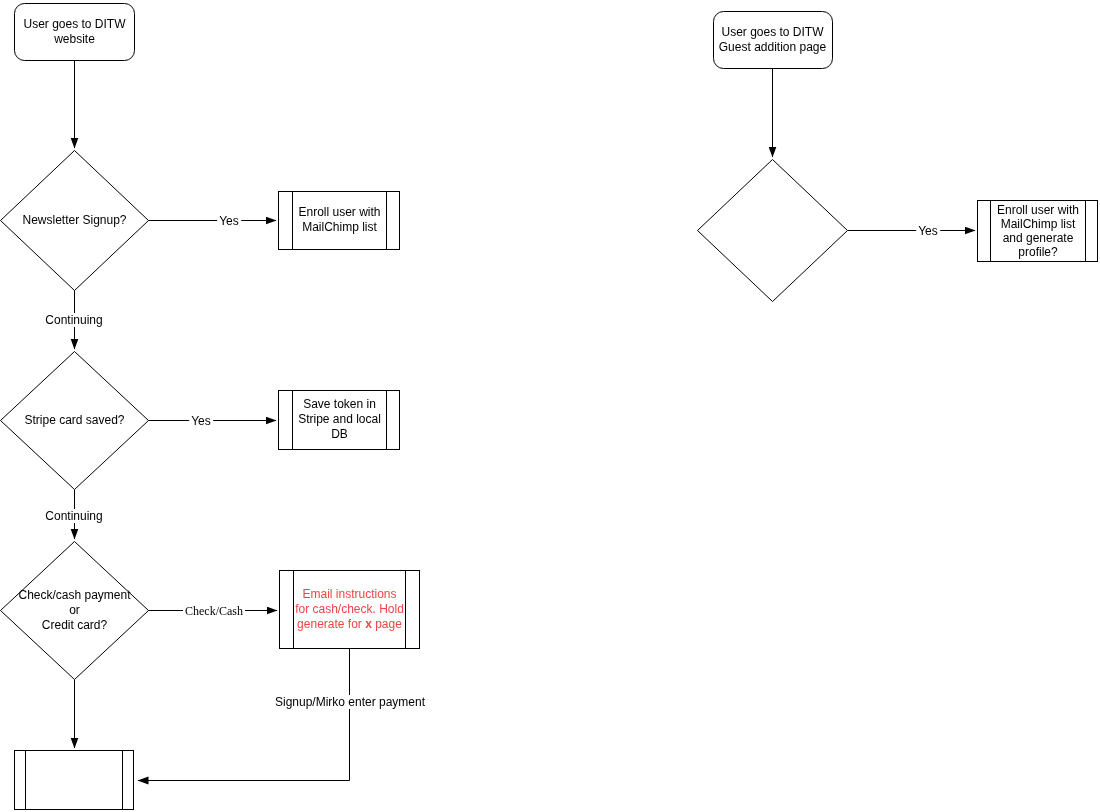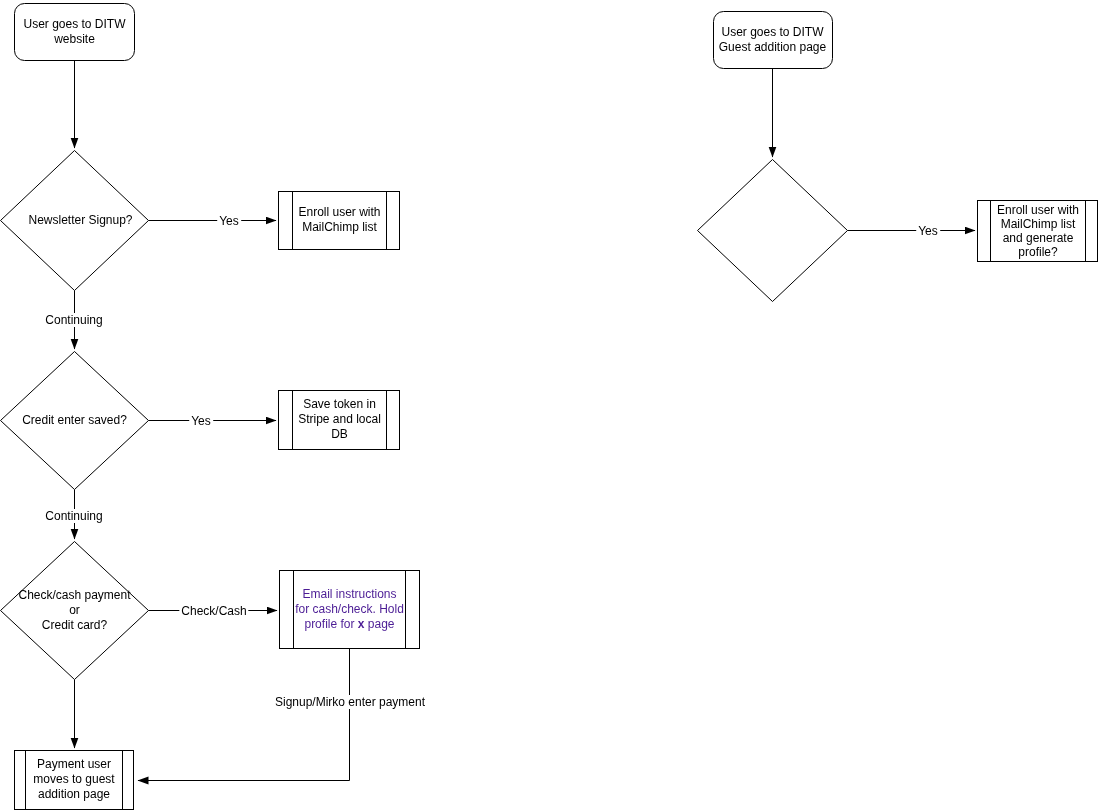--- a/index.html
+++ b/index.html
@@ -44,21 +44,21 @@
   }
   .multi-line {
     position: absolute;
     display: flex;
     flex-direction: column;
     align-items: center;
     justify-content: center;
     text-align: center;
     font-size: 12px;
     line-height: 15px;
-    color: #4c1d95;
+    color: #ef4444;
     pointer-events: none;
   }
   .multi-line .line { white-space: pre; }
   .multi-line .bold { font-weight: bold; }
 </style>
 </head>
 <body>
 
 <div class="canvas">
 
@@ -128,61 +128,58 @@
     <g>
       <rect x="977.5" y="200.5" width="120" height="61" fill="#ffffff" stroke="#000000" stroke-width="1"></rect>
       <line x1="990.5" y1="200.5" x2="990.5" y2="261.5" stroke="#000000" stroke-width="1"></line>
       <line x1="1085.5" y1="200.5" x2="1085.5" y2="261.5" stroke="#000000" stroke-width="1"></line>
     </g>
   </svg>
 
   <div class="node-label" style="left:14px; top:3px; width:121px; height:57px;">User goes to DITW
 website</div>
 
-  <div class="node-label" style="left:6px; top:150px; width:149px; height:140px;">Newsletter Signup?</div>
+  <div class="node-label" style="left:0px; top:150px; width:149px; height:140px;">Newsletter Signup?</div>
 
   <div class="node-label" style="left:293px; top:191px; width:93px; height:58px;">Enroll user with
 MailChimp list</div>
 
-  <div class="node-label" style="left:0px; top:351px; width:149px; height:138px;">Credit enter saved?</div>
+  <div class="node-label" style="left:0px; top:351px; width:149px; height:138px;">Stripe card saved?</div>
 
   <div class="node-label" style="left:293px; top:390px; width:93px; height:59px;">Save token in
 Stripe and local
 DB</div>
 
   <div class="node-label" style="left:0px; top:541px; width:149px; height:138px;">Check/cash payment
 or
 Credit card?</div>
 
   <div class="multi-line" style="left:294px; top:570px; width:111px; height:78px;">
     <span class="line">Email instructions</span>
     <span class="line">for cash/check. Hold</span>
-    <span class="line"><span>profile for </span><span class="bold">x</span><span> page</span></span>
+    <span class="line"><span>generate for </span><span class="bold">x</span><span> page</span></span>
   </div>
 
-  <div class="node-label" style="left:26px; top:750px; width:96px; height:59px;">Payment user
-moves to guest
-addition page</div>
 
   <div class="node-label" style="left:713px; top:11px; width:119px; height:57px;">User goes to DITW
 Guest addition page</div>
 
 
   <div class="node-label tight" style="left:991px; top:200px; width:94px; height:61px;">Enroll user with
 MailChimp list
 and generate
 profile?</div>
 
   <div class="edge-label" style="left:229px; top:221px;">Yes</div>
 
   <div class="edge-label" style="left:74px; top:320px;">Continuing</div>
 
   <div class="edge-label" style="left:201px; top:421px;">Yes</div>
 
   <div class="edge-label" style="left:74px; top:516px;">Continuing</div>
 
-  <div class="edge-label" style="left:214px; top:611px;">Check/Cash</div>
+  <div class="edge-label" style="left:214px; top:611px;font-family:Liberation Serif, serif;">Check/Cash</div>
 
   <div class="edge-label" style="left:350px; top:702px;">Signup/Mirko enter payment</div>
 
   <div class="edge-label" style="left:928px; top:231px;">Yes</div>
 
 </div>
 
 </body></html>

